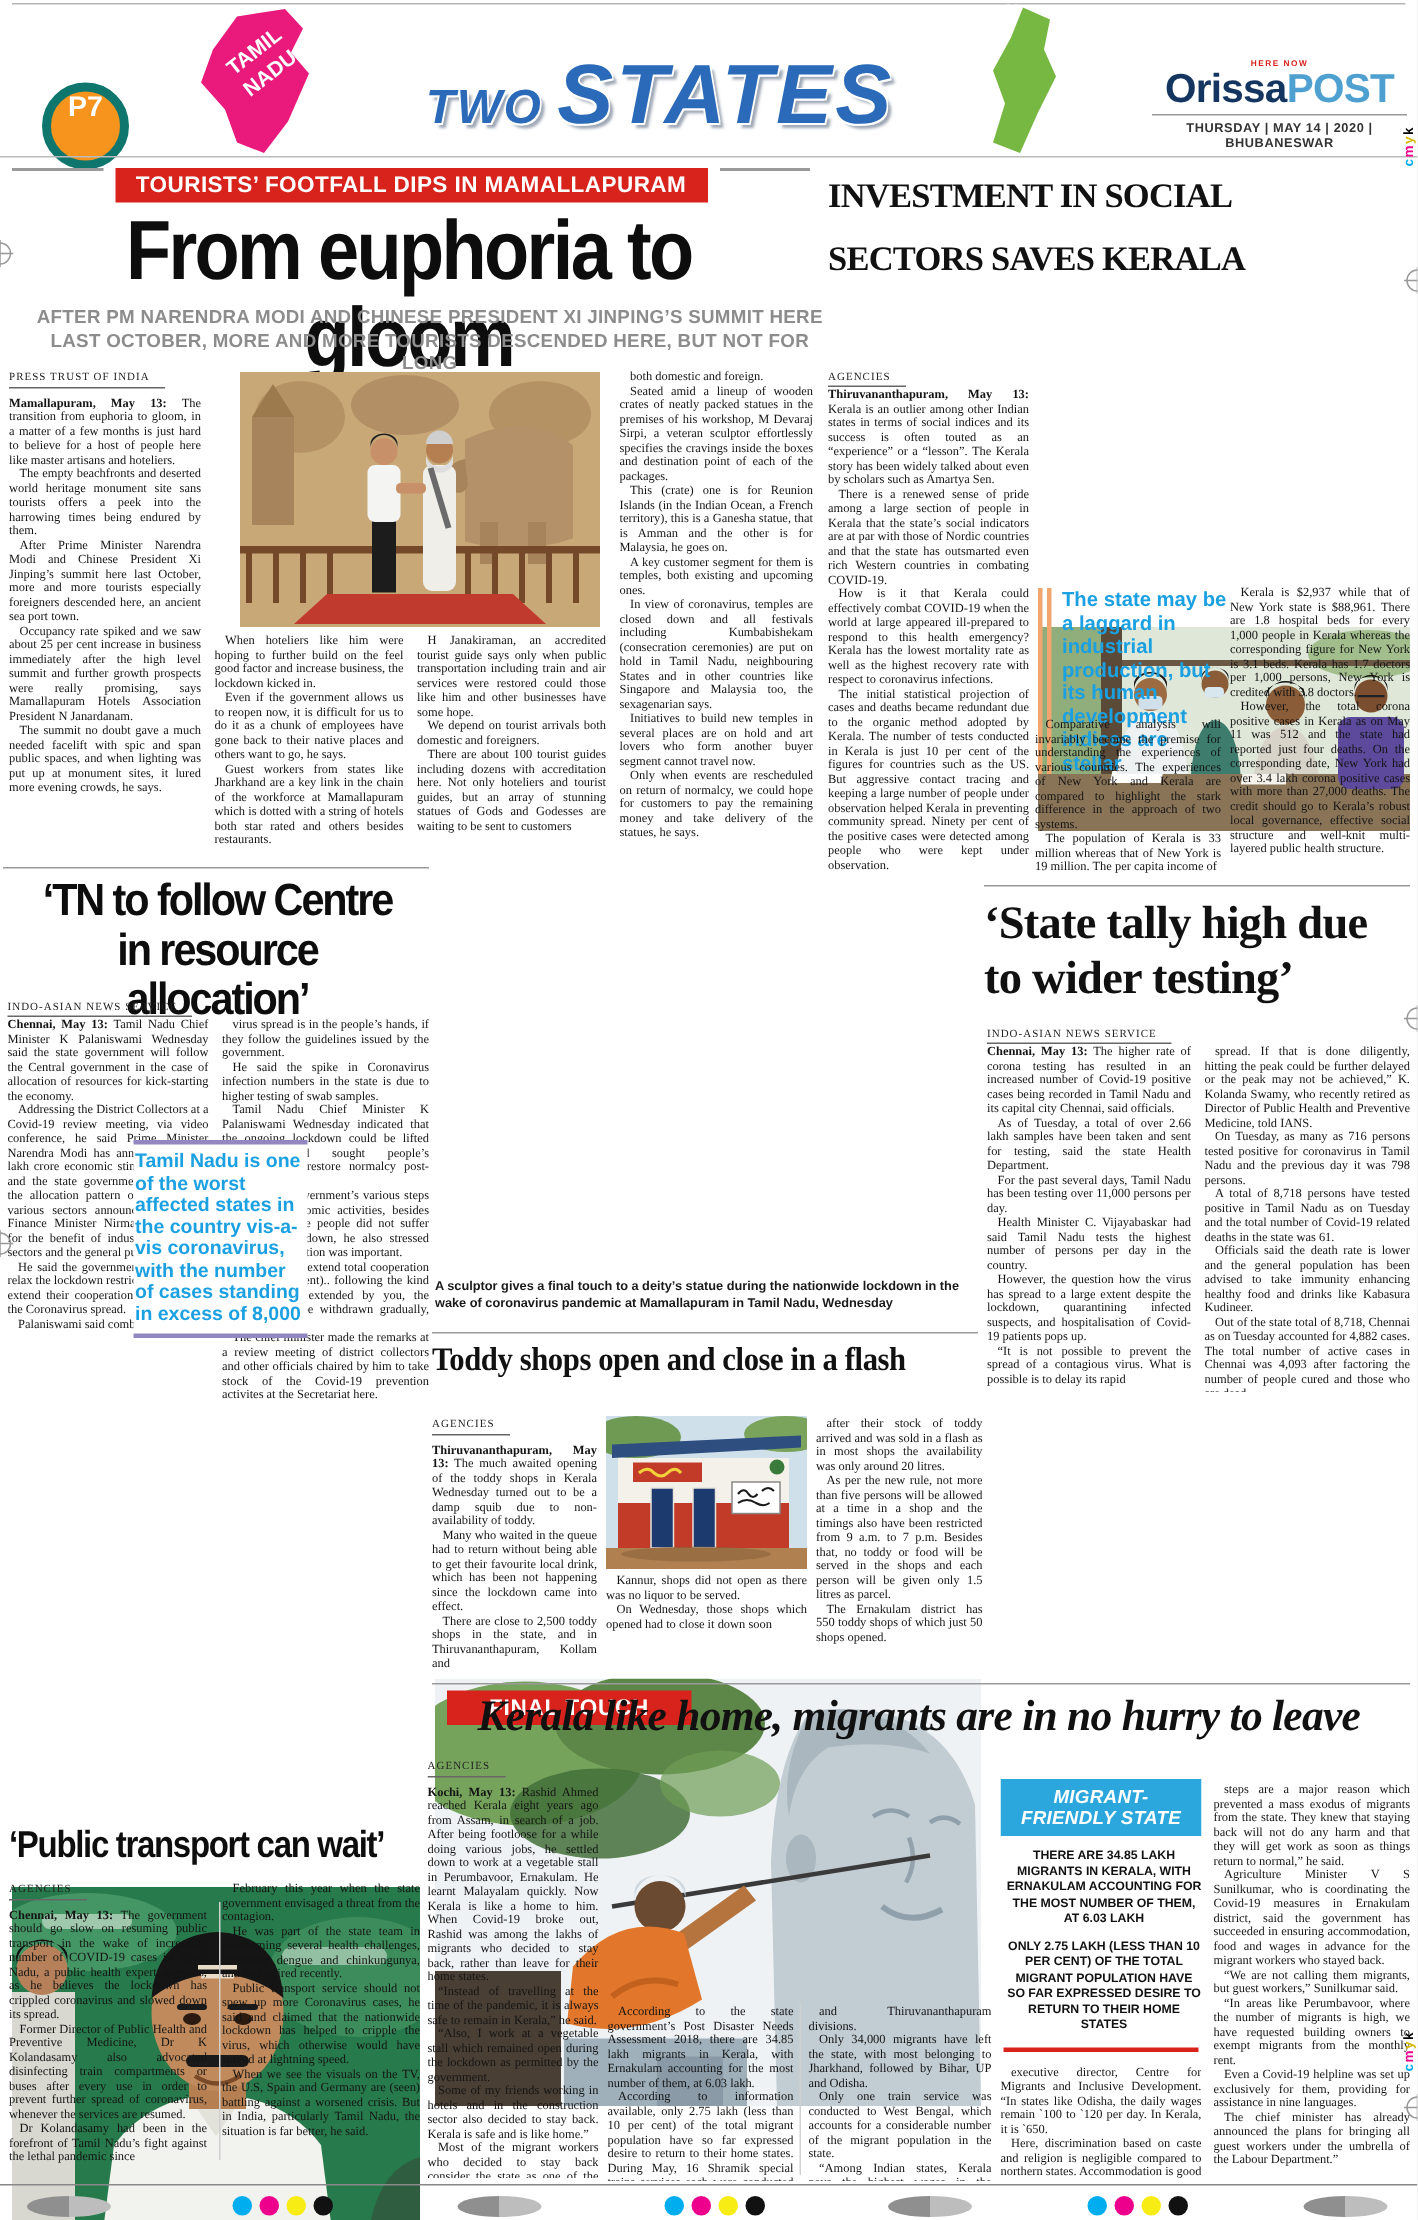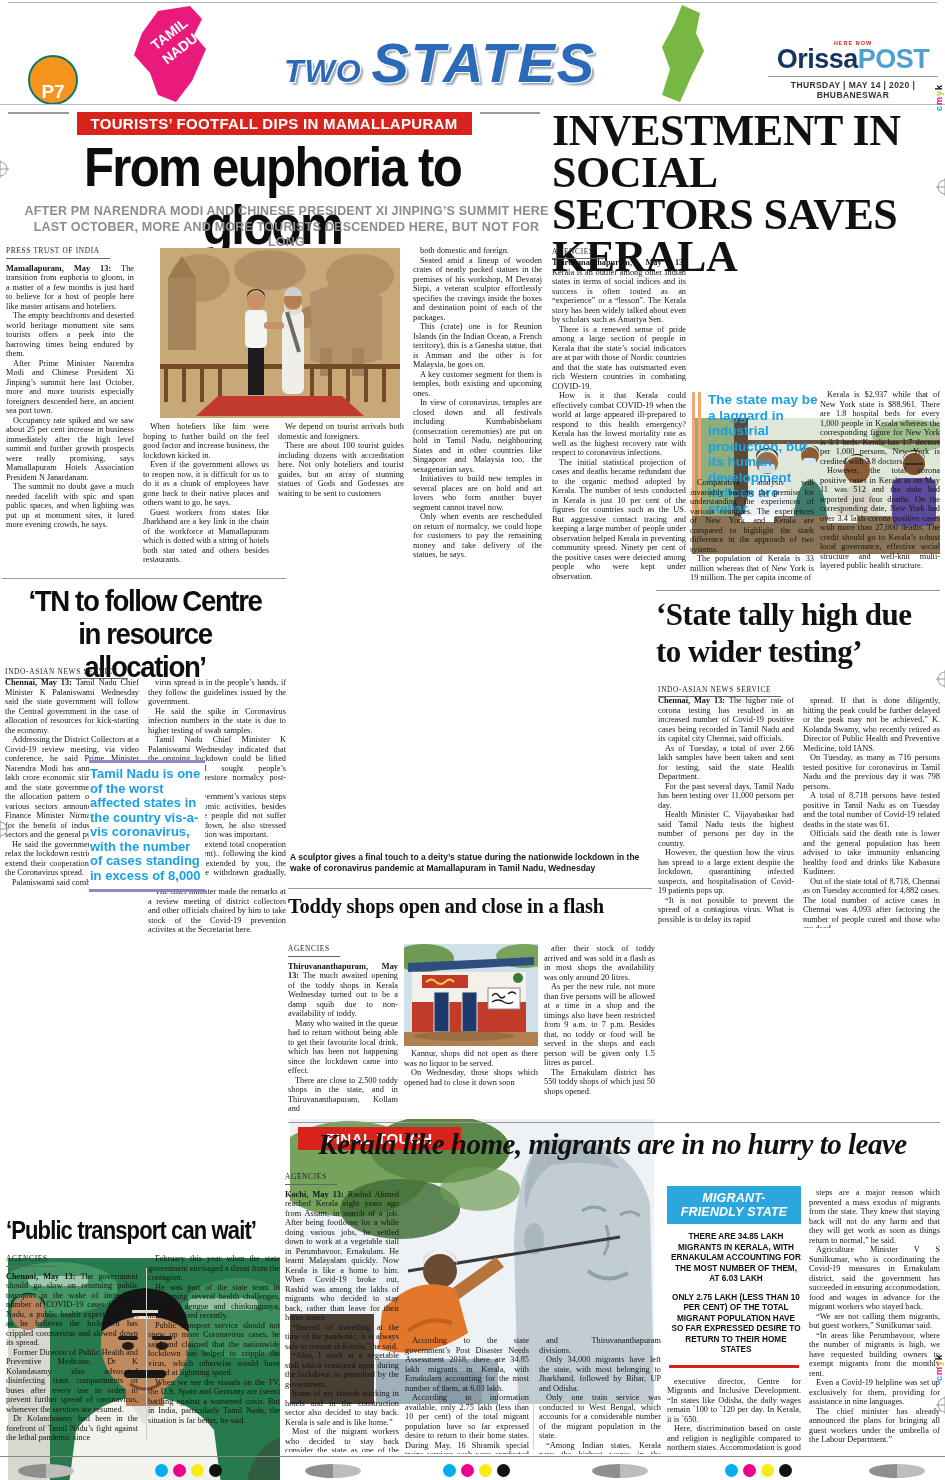--- a/index.html
+++ b/index.html
@@ -3,22 +3,22 @@
 <meta charset="utf-8">
 <style>
   html,body{margin:0;padding:0;background:#e9e9e9}
   .page{position:relative;width:945px;height:1480px;margin:0 auto;background:#fff;
         font-family:"Liberation Serif",serif;color:#141414;overflow:hidden}
   .abs{position:absolute}
   .hline{position:absolute;height:1px;background:#b5b5b5}
   .vline{position:absolute;width:1px;background:#d0d0d0}
 
   
-  .p7{display:flex;align-items:flex-end;justify-content:center;width:46px;height:46px;border-radius:50%;
-      background:#f7941d;border:2px solid #0f766e;color:#fff;font:bold 19px "Liberation Sans",sans-serif}
+  .p7{display:flex;align-items:flex-start;justify-content:center;width:46px;height:46px;border-radius:50%;
+      background:#f7941d;border:6px solid #0f766e;color:#fff;font:bold 19px "Liberation Sans",sans-serif}
   .two-states{display:flex;align-items:baseline;justify-content:center;gap:10px;width:380px;
       font-family:"Liberation Sans",sans-serif;font-style:italic;font-weight:bold;color:#2b6ab8;
       text-shadow:-1px -1px 0 #fff,1px -1px 0 #fff,-1px 1px 0 #fff,1px 1px 0 #fff,3px 3px 2px rgba(40,60,90,.45)}
   .ts-small{font-size:32px;letter-spacing:1px}
   .ts-big{font-size:56px;letter-spacing:2px}
   .logo{width:170px;text-align:center;font-family:"Liberation Sans",sans-serif}
   .logo-tag{font-size:5.5px;color:#d8231d;font-weight:bold;letter-spacing:1px;text-align:center}
   .logo-main{font-weight:bold;font-size:27px;line-height:27px;letter-spacing:-.5px}
   .logo-orissa{color:#14355f}.logo-post{color:#4ea0d0}
   .dateline-top{font:bold 8.5px "Liberation Sans",sans-serif;color:#333;letter-spacing:.4px;margin-top:3px;
@@ -35,21 +35,21 @@
   .photo svg{display:block;width:100%;height:100%}
 
   
   .kicker-row{display:flex;align-items:flex-start;gap:8px;position:absolute}
   .kicker-row .rule{flex:1;height:2px;background:#9a9a9a}
   .kicker{background:#d8231d;color:#fff;font:bold 15px/1 "Liberation Sans",sans-serif;padding:4px 14px;letter-spacing:.3px}
   .h-sans{font-family:"Liberation Sans",sans-serif;font-weight:bold;color:#0d0d0d}
   .h-euphoria{font-size:56px;line-height:58px;text-align:center;letter-spacing:-2px;transform:scaleX(.88);transform-origin:center}
   .subhead{font:bold 12.5px/15.5px "Liberation Sans",sans-serif;color:#8c8c8c;text-align:center;letter-spacing:.2px}
   .h-serif{font-family:"Liberation Serif",serif;font-weight:bold;color:#111}
-  .h-invest{font-size:44px;line-height:42px;letter-spacing:-.5px}
+  .h-invest{font-size:23px;line-height:42px;letter-spacing:-.5px}
   .h-tn{font-size:30px;line-height:33px;text-align:center;letter-spacing:-1.5px;transform:scaleX(.92);transform-origin:center}
   .h-tally{font-size:31px;line-height:37px;letter-spacing:-.5px}
   .h-toddy{font-size:22px;letter-spacing:-.3px;transform:scaleX(.93);transform-origin:left;white-space:nowrap}
   .h-migrant{font-size:29px;font-style:italic;text-align:center;letter-spacing:-.5px;white-space:nowrap}
   .h-transport{font-size:25px;letter-spacing:-1px;transform:scaleX(.88);transform-origin:left;white-space:nowrap}
 
   
   .pq-tn{position:absolute;background:#fff;color:#1ba0e1;font:bold 13px/14.5px "Liberation Sans",sans-serif;
       border-top:3px solid #9287c0;border-bottom:3px solid #9287c0;padding:4px 1px 6px 1px}
   .pq-ker{border-left:3px solid #f2a56e;padding-left:3px}
@@ -136,20 +136,21 @@
     </div>
     <div class="col" style="width:126px;height:332px;padding-top:176px">
       <div>
           <p>When hoteliers like him were hoping to further build on the feel good factor and increase business, the lockdown kicked in.</p>
           <p>Even if the government allows us to reopen now, it is difficult for us to do it as a chunk of employees have gone back to their native places and others want to go, he says.</p>
           <p>Guest workers from states like Jharkhand are a key link in the chain of the workforce at Mamallapuram which is dotted with a string of hotels both star rated and others besides restaurants.</p>
         </div>
     </div>
     <div class="col" style="width:126px;height:332px;padding-top:176px">
       <div>
+          <p>H Janakiraman, an accredited tourist guide says only when public transportation including train and air services were restored could those like him and other businesses have some hope.</p>
           <p>We depend on tourist arrivals both domestic and foreigners.</p>
           <p>There are about 100 tourist guides including dozens with accreditation here. Not only hoteliers and tourist guides, but an array of stunning statues of Gods and Godesses are waiting to be sent to customers</p>
         </div>
     </div>
     <div class="col" style="width:129px;height:332px">
       <div>
           <p>both domestic and foreign.</p>
           <p>Seated amid a lineup of wooden crates of neatly packed statues in the premises of his workshop, M Devaraj Sirpi, a veteran sculptor effortlessly specifies the cravings inside the boxes and destination point of each of the packages.</p>
           <p>This (crate) one is for Reunion Islands (in the Indian Ocean, a French territory), this is a Ganesha statue, that is Amman and the other is for Malaysia, he goes on.</p>
           <p>A key customer segment for them is temples, both existing and upcoming ones.</p>

